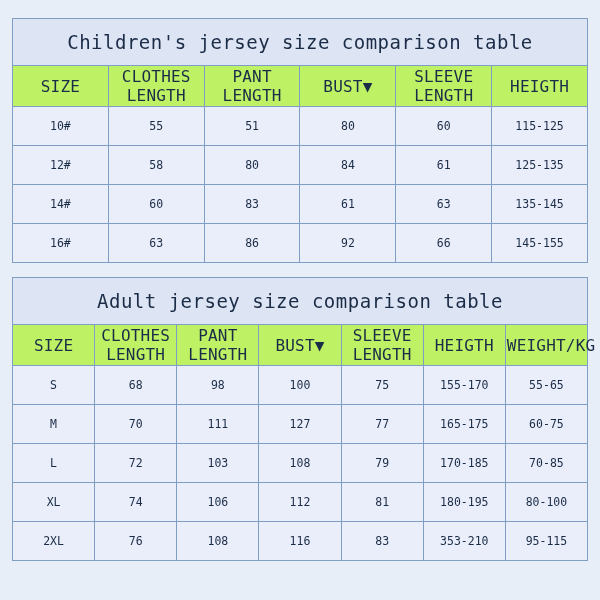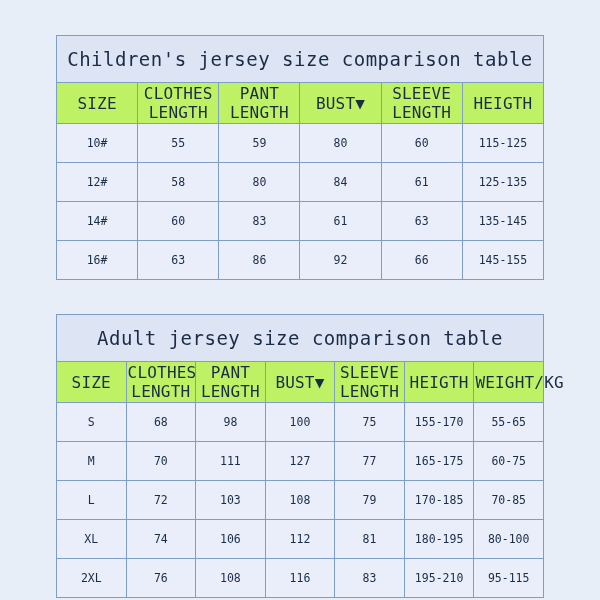--- a/index.html
+++ b/index.html
@@ -15,24 +15,24 @@
   }
   .page {
     width: 600px;
     height: 600px;
     box-sizing: border-box;
     padding: 18px 8px 8px 8px;
     display: flex;
     flex-direction: column;
   }
   table.size-table {
-    width: 488px;
+    width: 576px;
     border-collapse: collapse;
     table-layout: fixed;
-    margin: 17px auto;
+    margin: 0 auto;
   }
   table.size-table td,
   table.size-table th {
     border: 1px solid #7f9ec4;
     text-align: center;
     vertical-align: middle;
     color: #1b2c47;
     font-weight: normal;
   }
   .title-cell {
@@ -74,21 +74,21 @@
         <td class="head-cell" style="width:54px">SIZE</td>
         <td class="head-cell" style="width:118px">CLOTHES LENGTH</td>
         <td class="head-cell" style="width:100px">PANT LENGTH</td>
         <td class="head-cell" style="width:80px">BUST▼</td>
         <td class="head-cell" style="width:114px">SLEEVE LENGTH</td>
         <td class="head-cell">HEIGTH</td>
       </tr>
       <tr>
         <td class="body-cell first-col">10#</td>
         <td class="body-cell">55</td>
-        <td class="body-cell">59</td>
+        <td class="body-cell">51</td>
         <td class="body-cell">80</td>
         <td class="body-cell">60</td>
         <td class="body-cell">115-125</td>
       </tr>
       <tr>
         <td class="body-cell first-col">12#</td>
         <td class="body-cell">58</td>
         <td class="body-cell">80</td>
         <td class="body-cell">84</td>
         <td class="body-cell">61</td>
@@ -164,19 +164,19 @@
         <td class="body-cell">81</td>
         <td class="body-cell">180-195</td>
         <td class="body-cell">80-100</td>
       </tr>
       <tr>
         <td class="body-cell first-col">2XL</td>
         <td class="body-cell">76</td>
         <td class="body-cell">108</td>
         <td class="body-cell">116</td>
         <td class="body-cell">83</td>
-        <td class="body-cell">195-210</td>
+        <td class="body-cell">353-210</td>
         <td class="body-cell">95-115</td>
       </tr>
     </tbody>
   </table>
 
 </div>
 
 </body></html>

